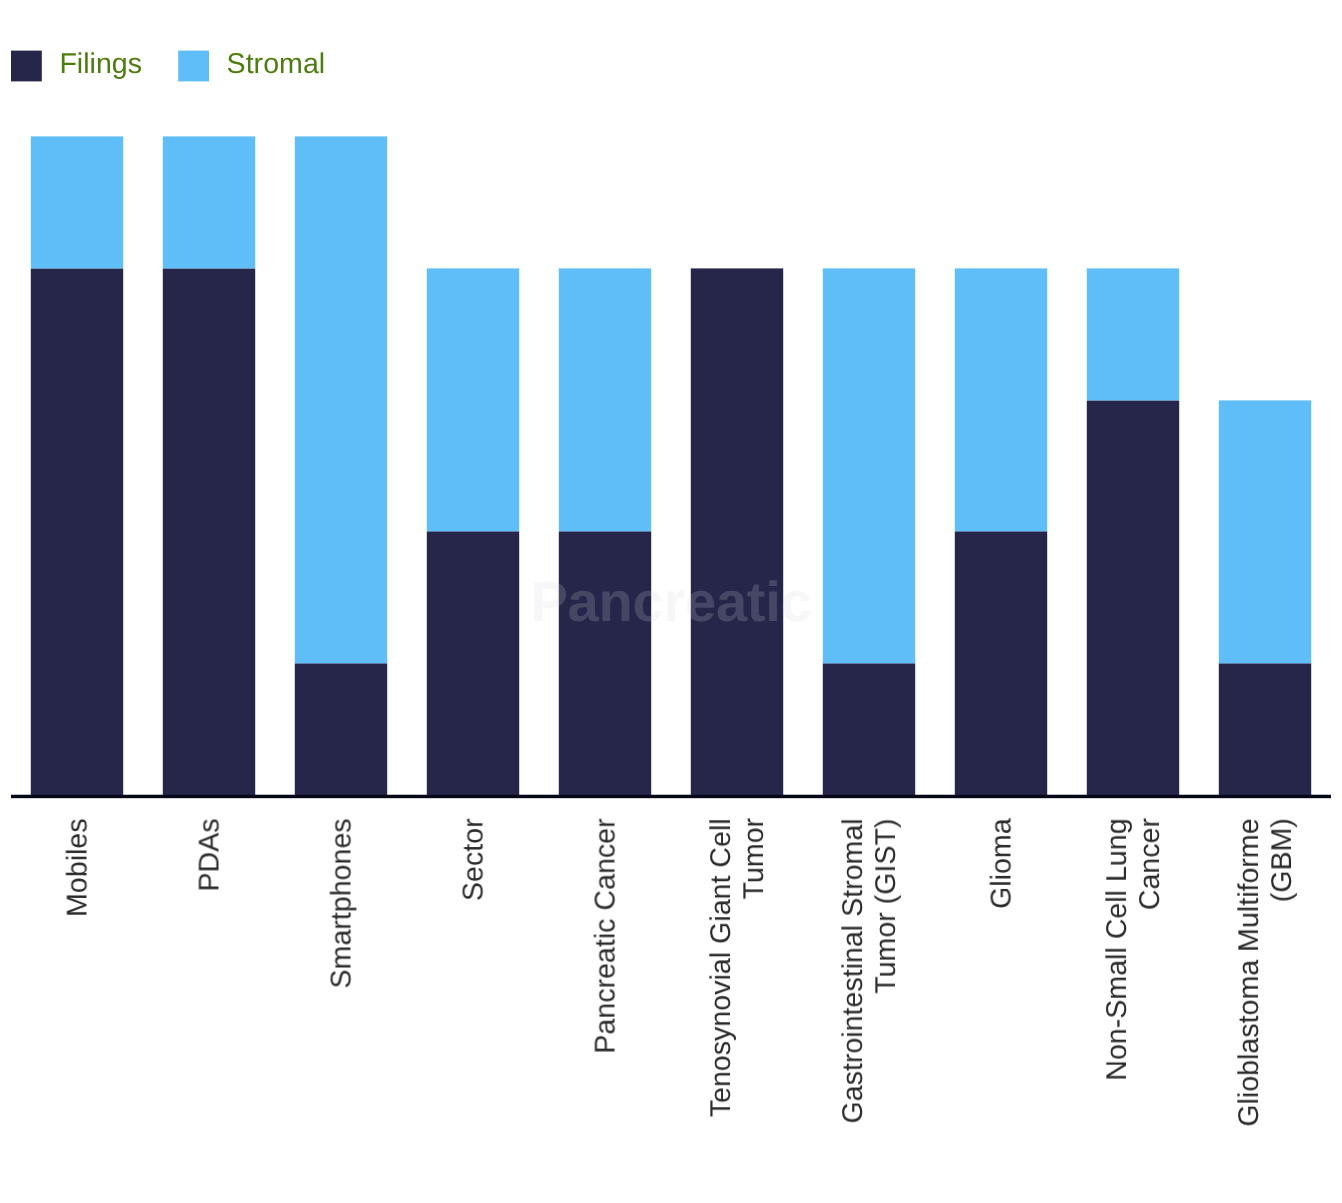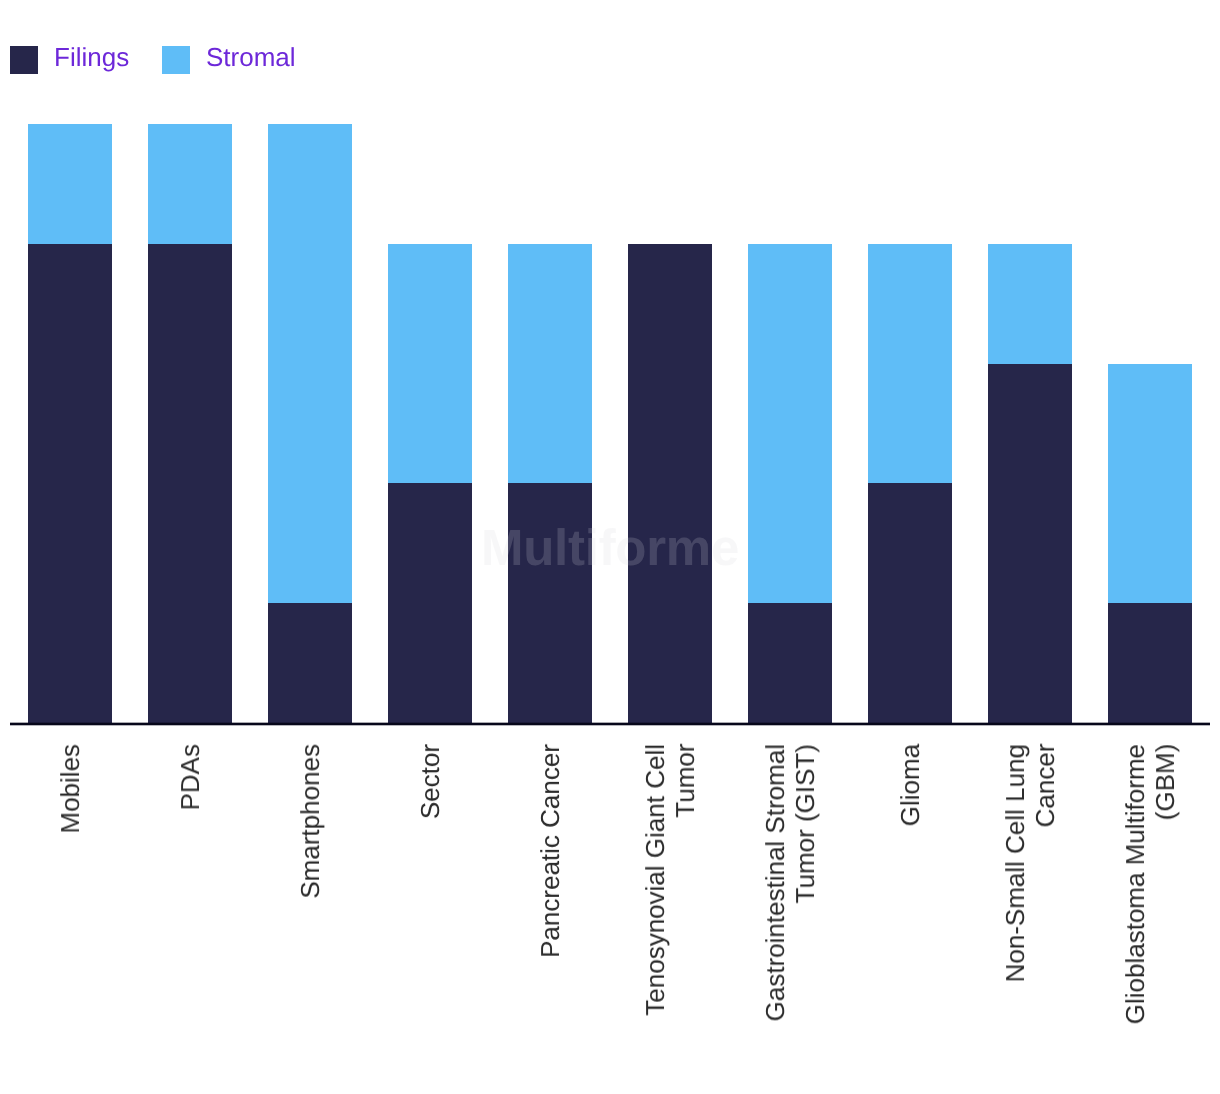--- a/index.html
+++ b/index.html
@@ -39,21 +39,21 @@
     position: absolute;
     left: 0; top: 0;
     width: 28px; height: 28px;
   }
   .legend-label {
     position: absolute;
     left: 44px;
     top: -4px;
     font-size: 26px;
     line-height: 30px;
-    color: #6d28d9;
+    color: #4d7c0f;
     white-space: nowrap;
     will-change: transform;
   }
 
   
   .plot {
     position: absolute;
     left: 0;
     top: 124px;
     width: 1220px;
@@ -233,15 +233,15 @@
     <div class="xlabel" style="left: 988px; width: 84px;">
       <span class="xlabel-text">Non-Small Cell Lung
 Cancer</span>
     </div>
     <div class="xlabel" style="left: 1108px; width: 84px;">
       <span class="xlabel-text">Glioblastoma Multiforme
 (GBM)</span>
     </div>
   </div>
 
-  <div class="watermark">Multiforme</div>
+  <div class="watermark">Pancreatic</div>
 
 </div>
 
 </body></html>

